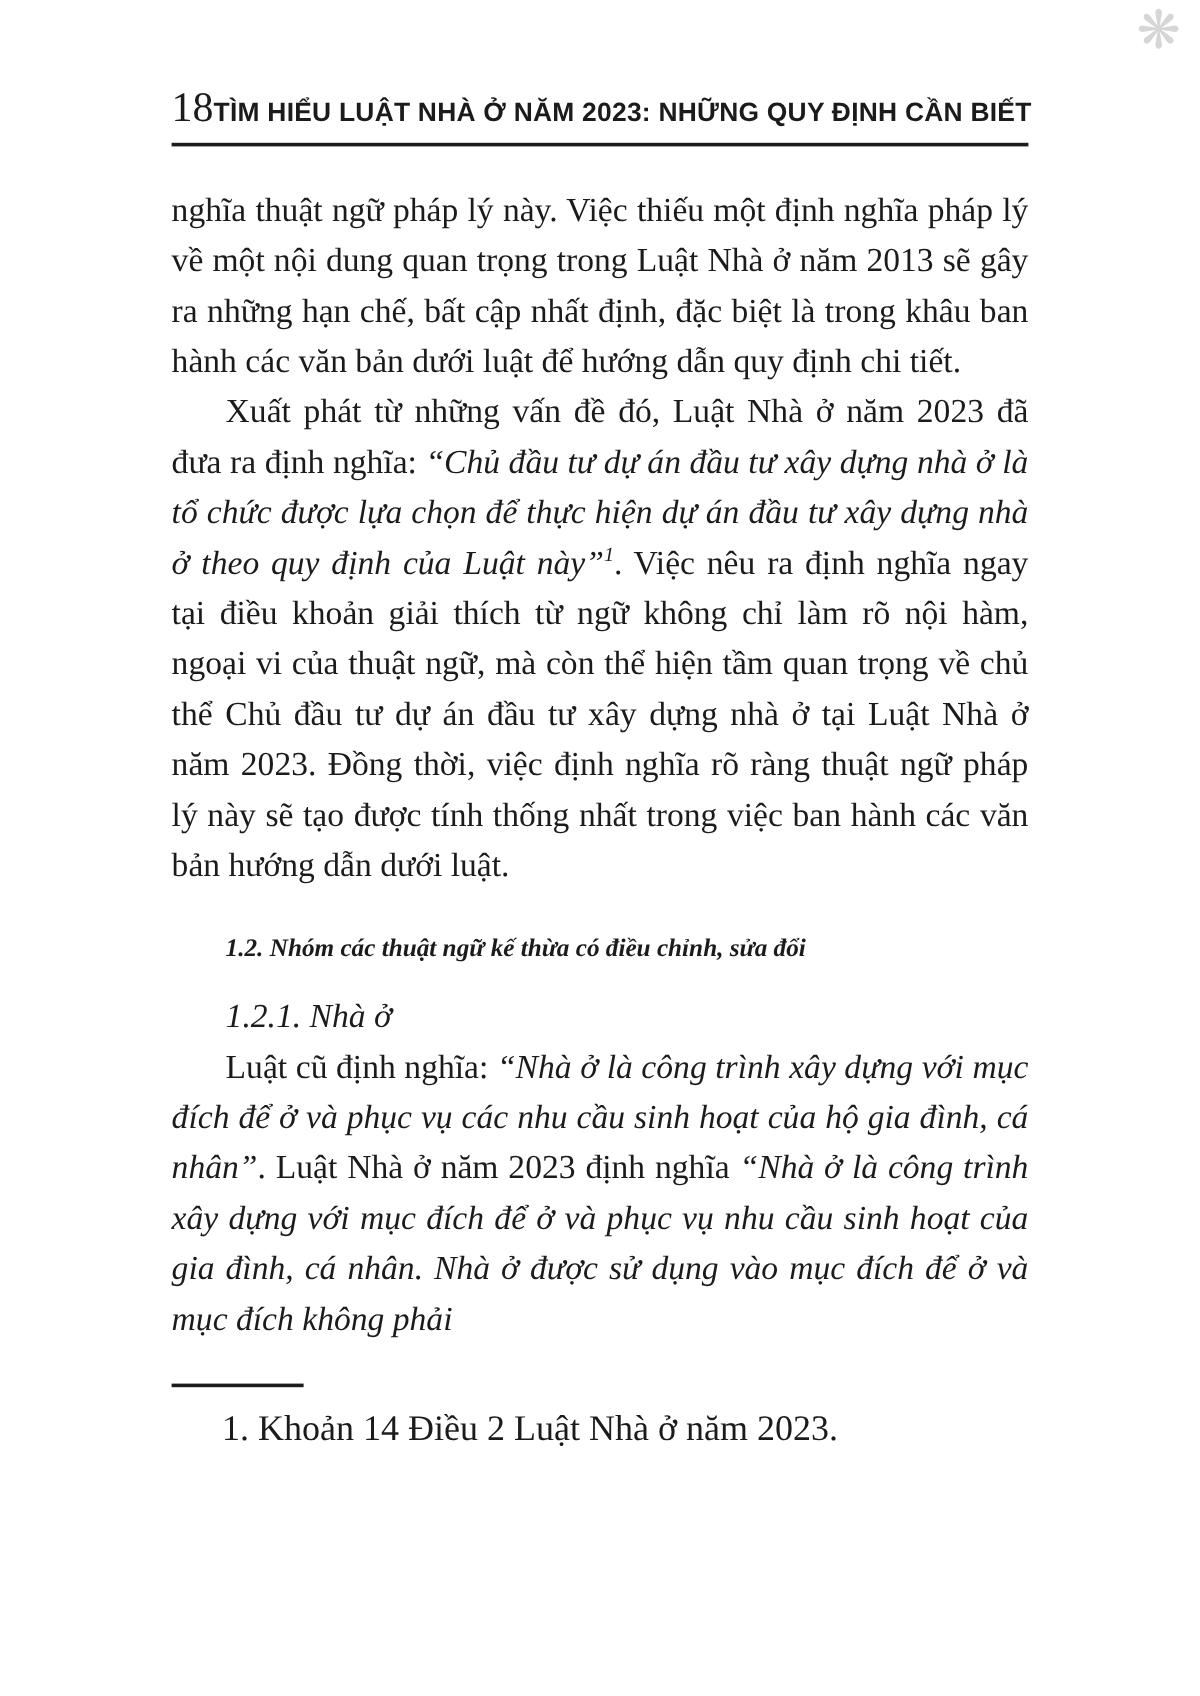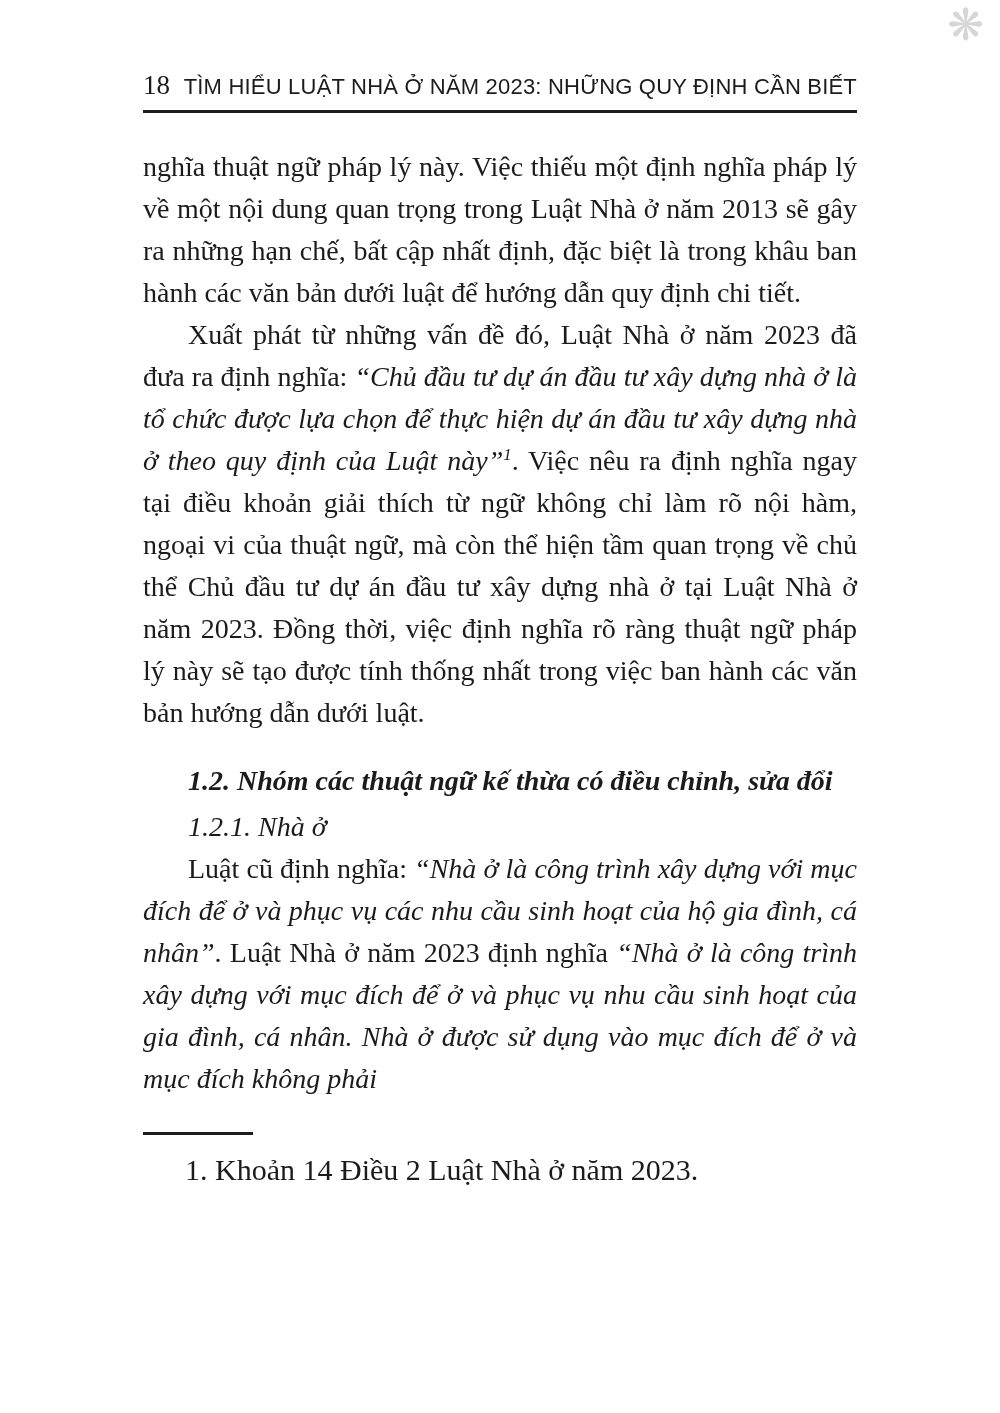--- a/index.html
+++ b/index.html
@@ -27,52 +27,52 @@
     top: 70px;
     width: 714px;
   }
   .page-header {
     display: flex;
     align-items: baseline;
     border-bottom: 3px solid #1c1c1c;
     padding-bottom: 9px;
   }
   .page-num {
-    font-size: 27px;
+    font-size: 35px;
     flex: 0 0 auto;
   }
   .header-title {
     flex: 1 1 auto;
     text-align: right;
     font-family: "Liberation Sans", sans-serif;
-    font-weight: normal;
+    font-weight: bold;
     font-size: 22px;
     letter-spacing: 0.2px;
     white-space: nowrap;
   }
   .body-text {
     margin-top: 33px;
     font-size: 28px;
     line-height: 42px;
     text-align: justify;
   }
   .body-text p { margin: 0; }
   p.paragraph.indent { text-indent: 45px; }
   p.paragraph.no-indent { text-indent: 0; }
   p.heading {
     font-weight: bold;
     font-style: italic;
-    font-size: 28px;
+    font-size: 21px;
     text-indent: 45px;
     margin-top: 26px;
   }
   p.subheading {
     font-style: italic;
     text-indent: 45px;
-    margin-top: 4px;
+    margin-top: 16px;
   }
   .italic { font-style: italic; }
   sup {
     font-size: 0.6em;
     line-height: 0;
     vertical-align: super;
   }
   .footnote {
     margin-top: 32px;
   }

